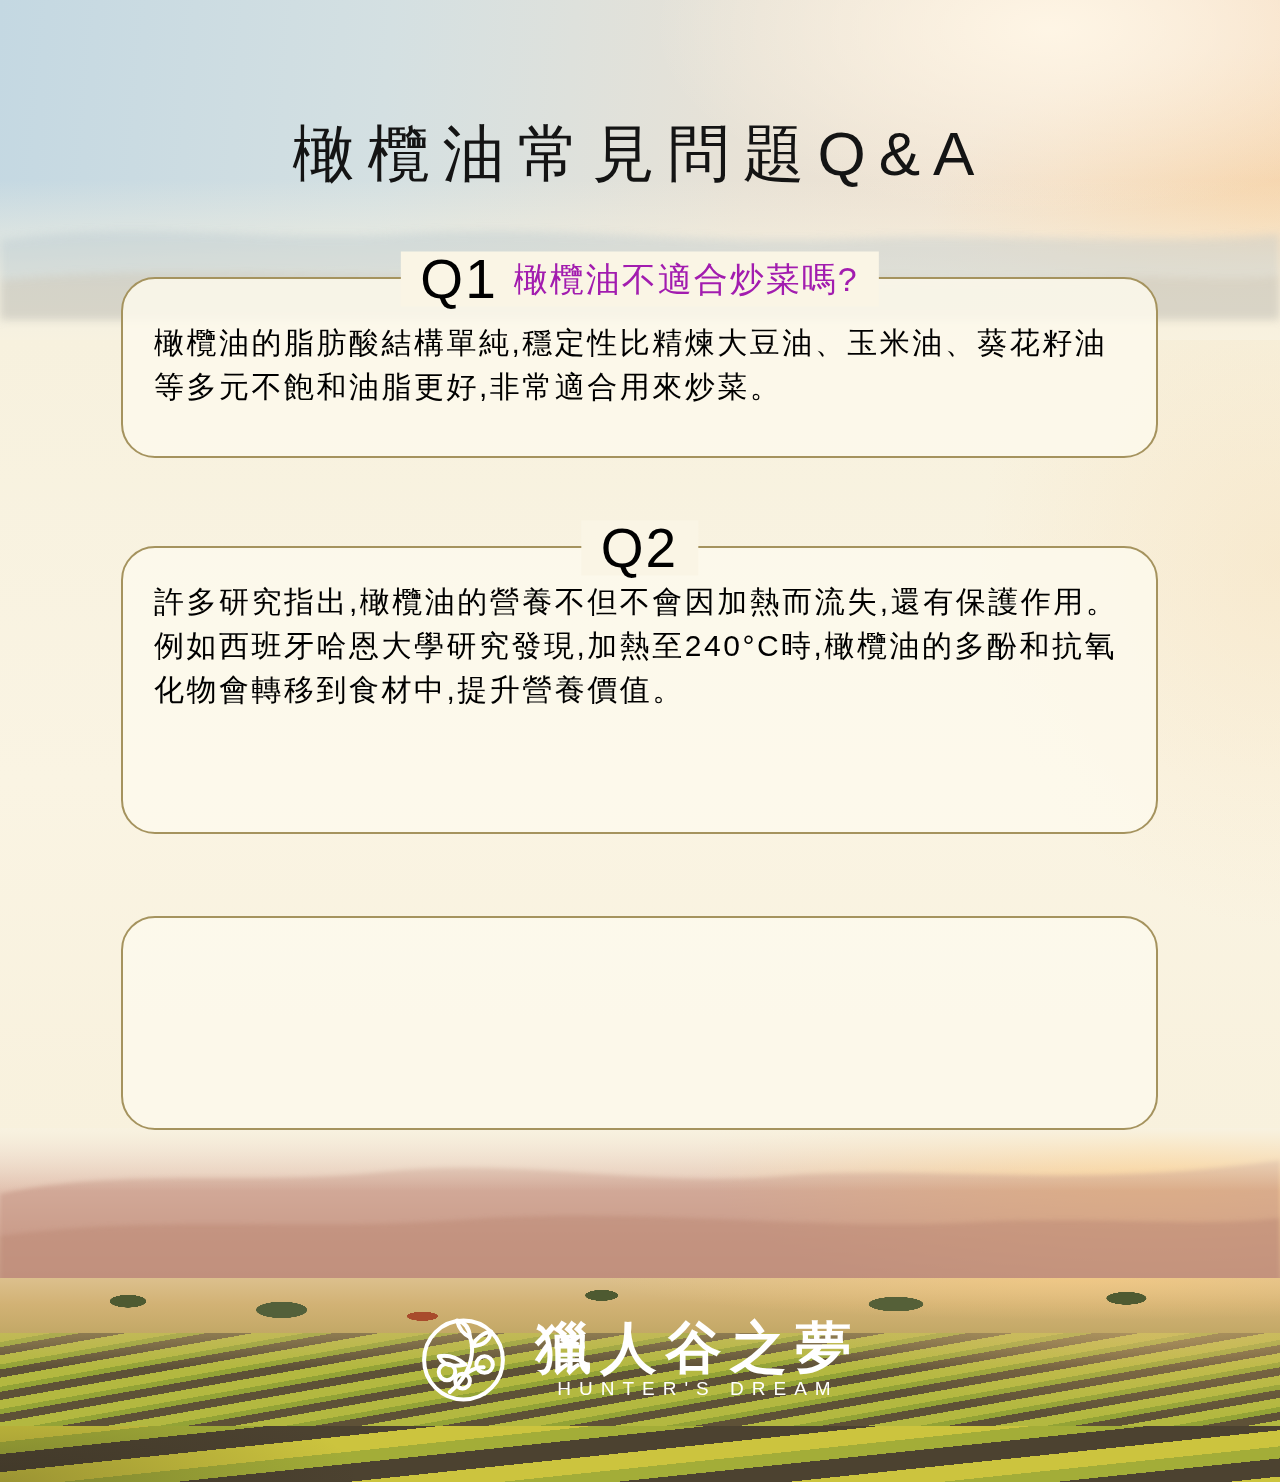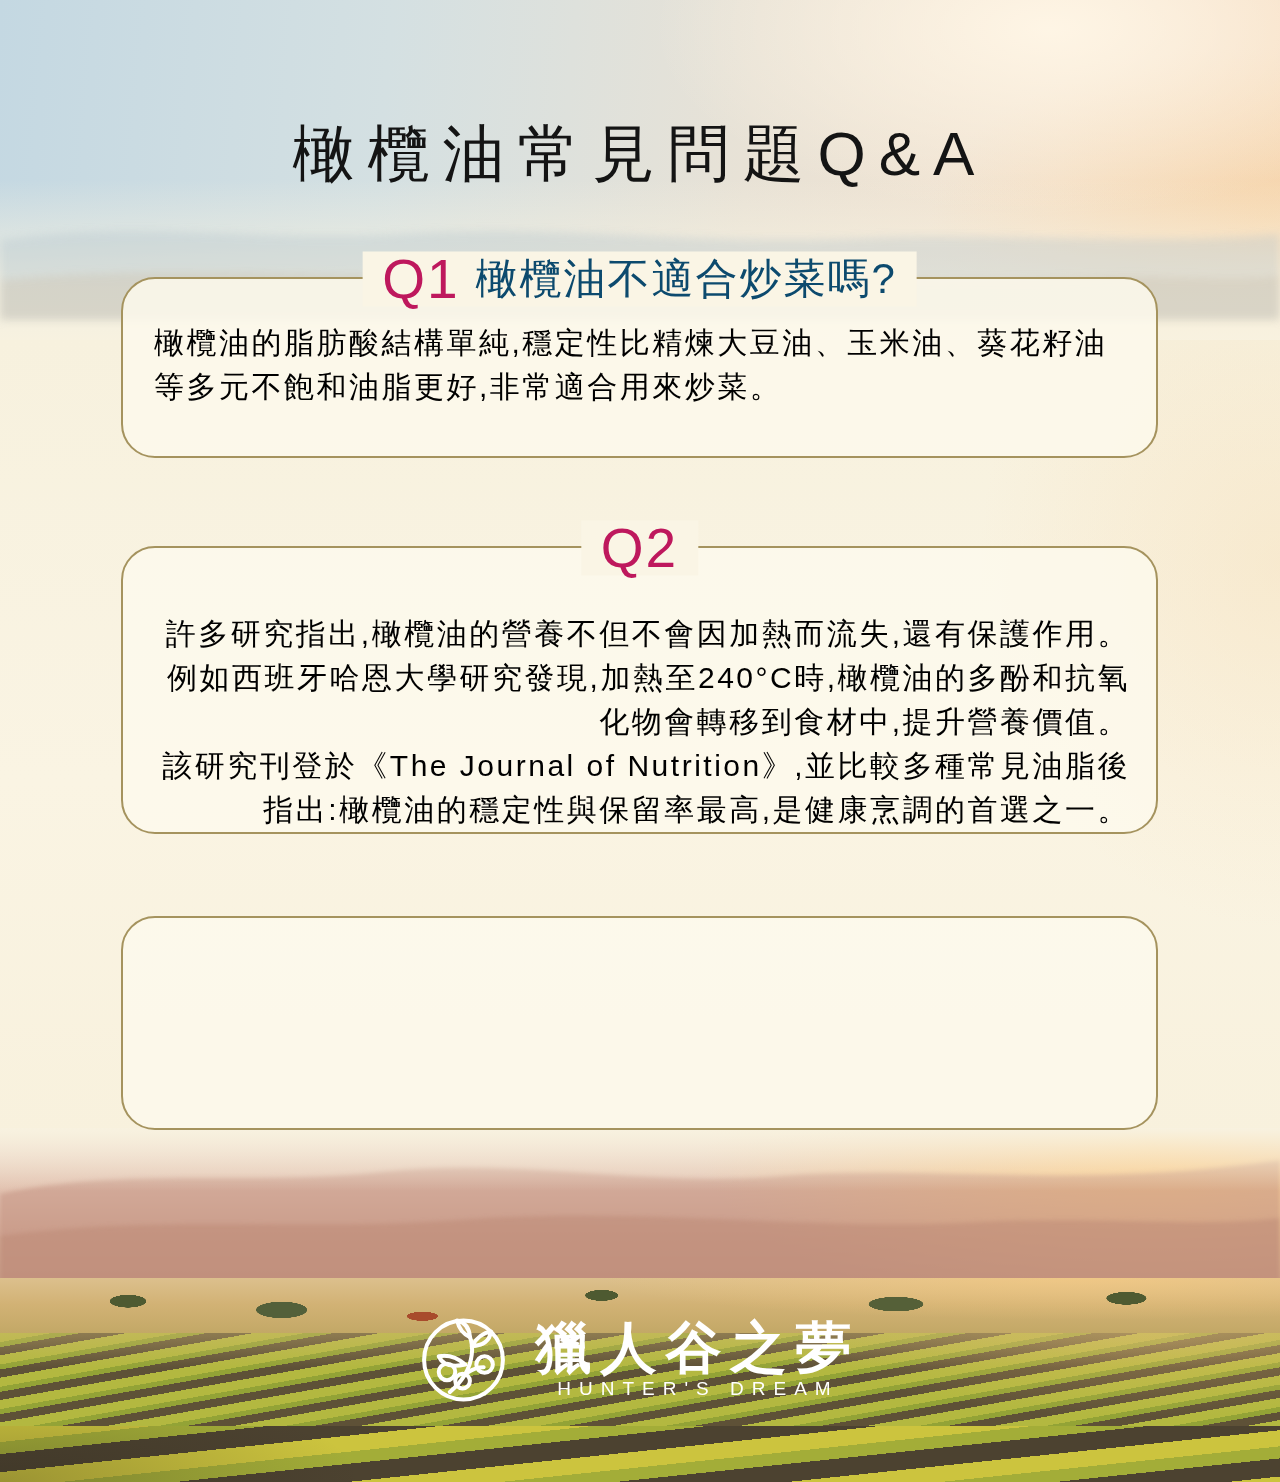--- a/index.html
+++ b/index.html
@@ -73,29 +73,29 @@
     background:rgba(253,249,236,.85);
   }
   .qa-box.q1{top:277px;height:181px;}
   .qa-box.q2{top:546px;height:288px;}
   .qa-box.q3{top:916px;height:214px;}
   .qa-head{
     position:absolute;top:0;left:50%;transform:translate(-50%,-50%);
     display:flex;align-items:center;gap:16px;white-space:nowrap;
     background:#faf5e5;padding:0 20px;
   }
-  .qa-num{font-size:55px;font-weight:300;color:#be185d;letter-spacing:2px;line-height:1;}
-  .qa-question{font-size:42px;font-weight:500;color:#0c4a6e;letter-spacing:2px;line-height:1.2;}
+  .qa-num{font-size:55px;font-weight:300;color:#000000;letter-spacing:2px;line-height:1;}
+  .qa-question{font-size:34px;font-weight:500;color:#a21caf;letter-spacing:2px;line-height:1.2;}
   .qa-body{
     position:absolute;left:31px;right:26px;color:#000000;
     font-size:30px;line-height:44px;letter-spacing:2.5px;font-weight:400;
     text-align:left;
   }
   .q1 .qa-body{top:42px;}
-  .q2 .qa-body{top:64px;text-align:right;}
+  .q2 .qa-body{top:32px;}
   .q3 .qa-body{top:56px;}
   .qa-body p{margin:0;}
   
   .brand{
     position:absolute;top:1316px;left:50%;transform:translateX(-50%);
     display:flex;align-items:center;gap:24px;color:#ffffff;z-index:3;
   }
   .brand-icon svg{display:block;}
   .brand-text{display:flex;flex-direction:column;align-items:center;}
   .brand-zh{font-size:56px;font-weight:700;letter-spacing:9px;line-height:1;text-indent:4px;}
@@ -138,21 +138,20 @@
         <p>橄欖油的脂肪酸結構單純,穩定性比精煉大豆油、玉米油、葵花籽油等多元不飽和油脂更好,非常適合用來炒菜。</p>
       </div>
     </div>
 
     <div class="qa-box q2">
       <div class="qa-head">
         <span class="qa-num">Q2</span>
       </div>
       <div class="qa-body">
         <p>許多研究指出,橄欖油的營養不但不會因加熱而流失,還有保護作用。例如西班牙哈恩大學研究發現,加熱至240°C時,橄欖油的多酚和抗氧化物會轉移到食材中,提升營養價值。</p>
-        <p>該研究刊登於《The Journal of Nutrition》,並比較多種常見油脂後指出:橄欖油的穩定性與保留率最高,是健康烹調的首選之一。</p>
       </div>
     </div>
 
     <div class="qa-box q3">
     </div>
 
     <div class="brand">
       <span class="brand-icon">
         <svg width="88" height="88" viewBox="0 0 96 96" fill="none" stroke="#ffffff" stroke-width="4.4" stroke-linecap="round" stroke-linejoin="round">
           <circle cx="48" cy="48" r="43"></circle>

